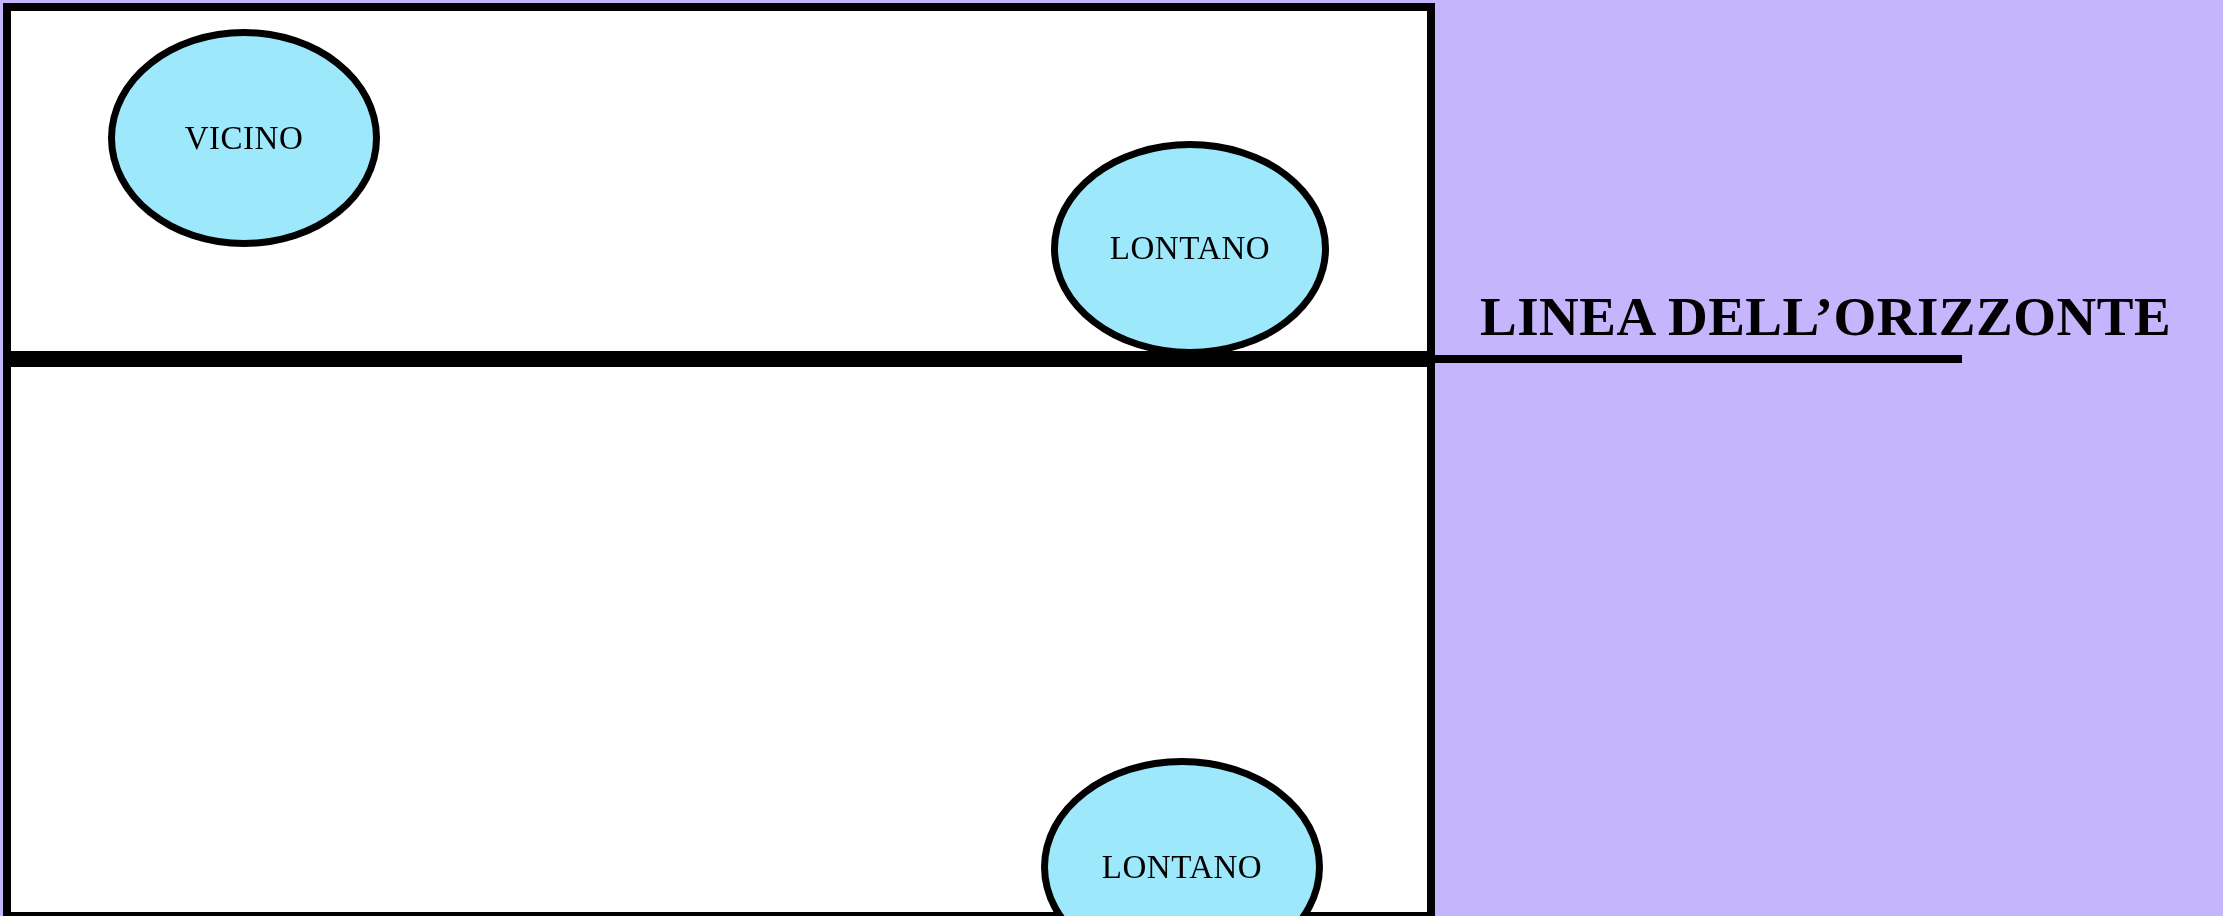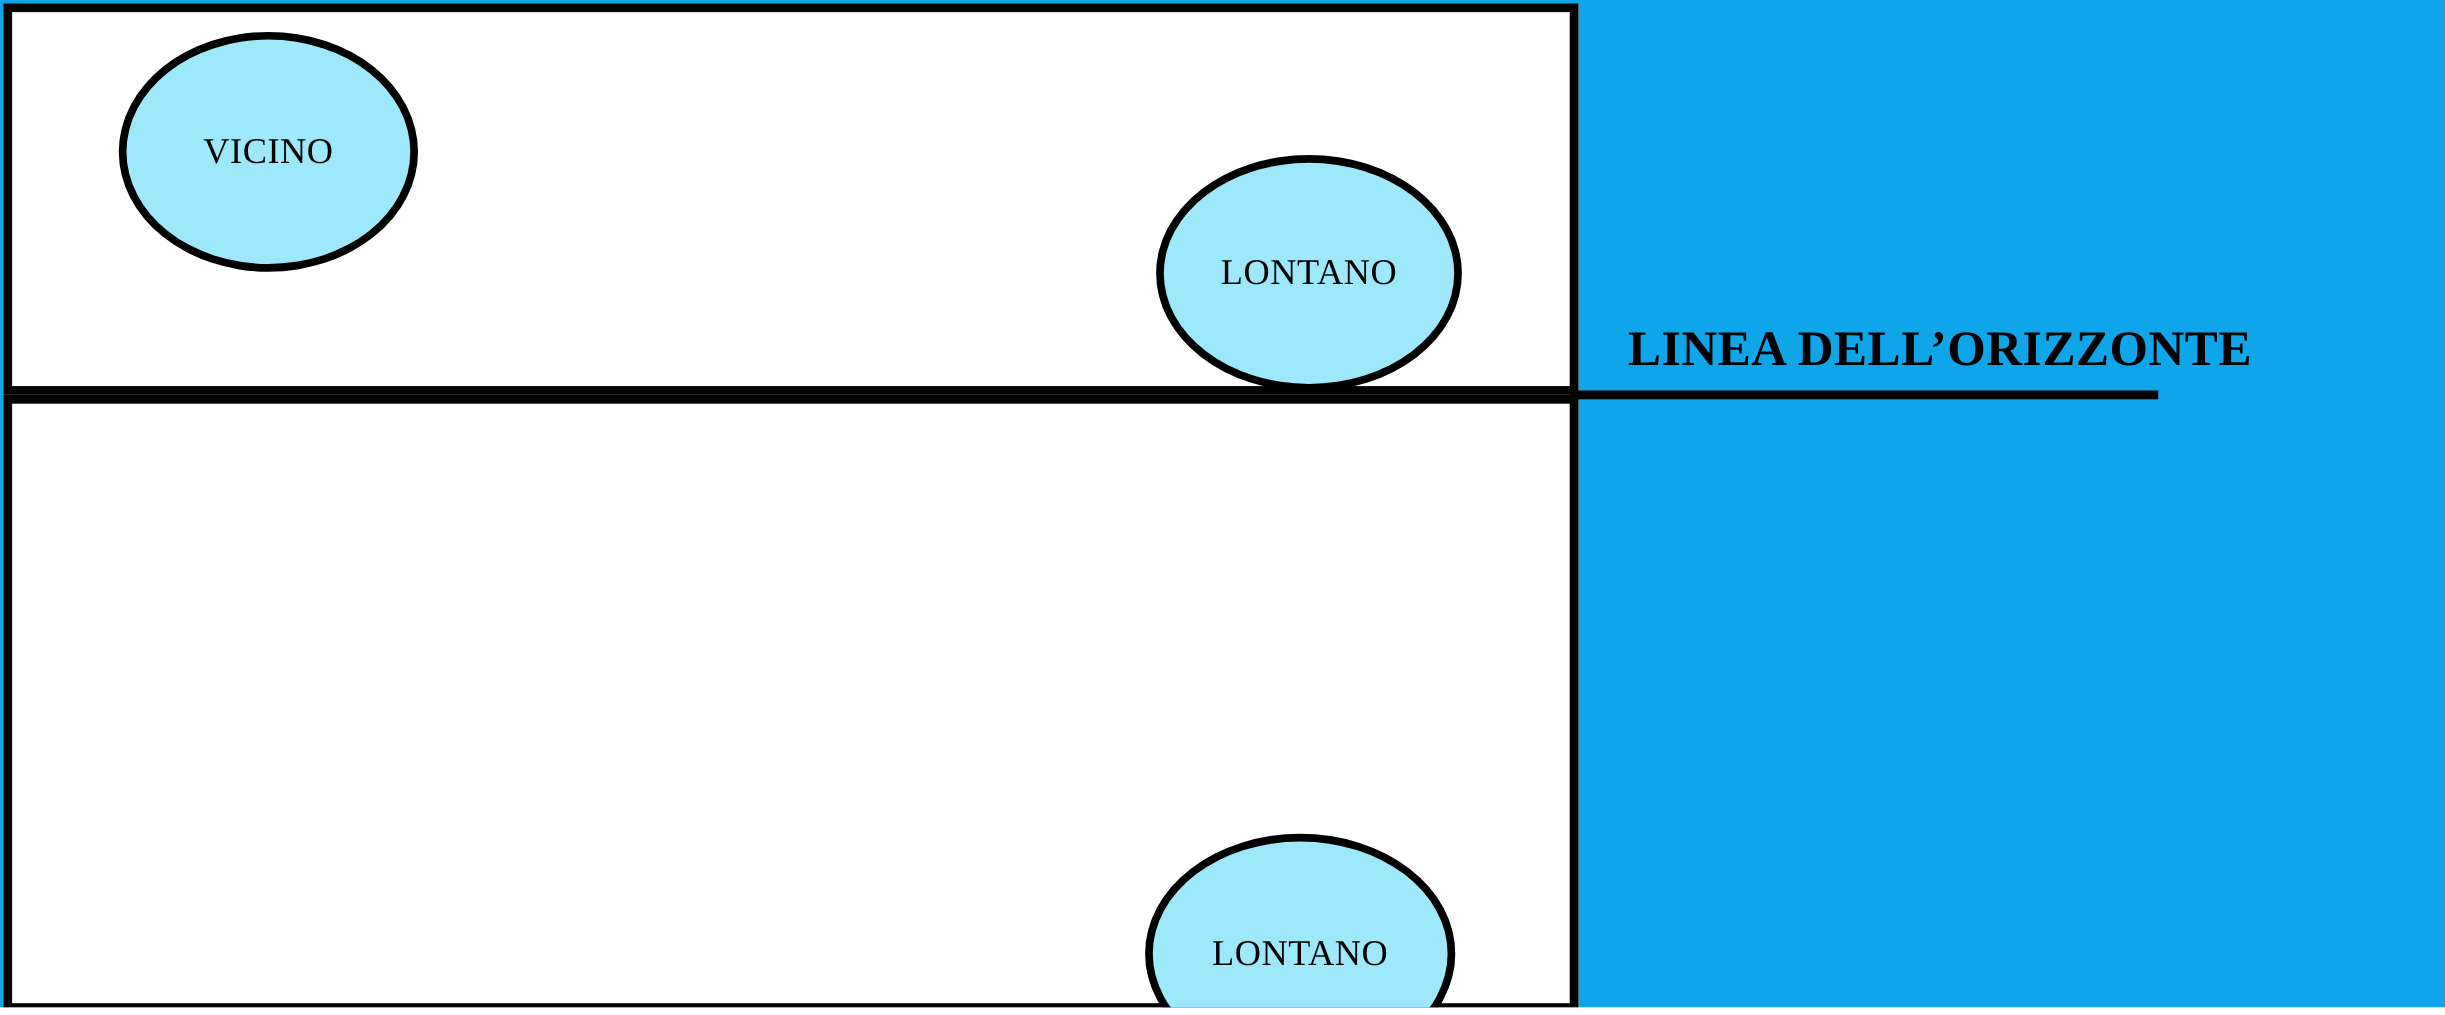--- a/index.html
+++ b/index.html
@@ -7,21 +7,21 @@
     padding: 0;
     background: #ffffff;
   }
   body {
     font-family: "Liberation Serif", "DejaVu Serif", serif;
   }
   #canvas {
     position: relative;
     width: 2223px;
     height: 916px;
-    background: #0ea5e9;
+    background: #c4b5fd;
     overflow: hidden;
   }
   
   .panel {
     position: absolute;
     background: #ffffff;
     border: 8px solid #000000;
     box-sizing: border-box;
   }
   #panel-upper {
@@ -45,21 +45,21 @@
     height: 8px;
     background: #000000;
   }
   
   #horizon-label {
     position: absolute;
     left: 1480px;
     top: 292px;
     font-family: "Liberation Serif", "DejaVu Serif", serif;
     font-weight: bold;
-    font-size: 45px;
+    font-size: 55px;
     line-height: 50px;
     letter-spacing: 0.5px;
     color: #000000;
     white-space: nowrap;
   }
   
   .ellipse {
     position: absolute;
     border: 7px solid #000000;
     border-radius: 50%;

